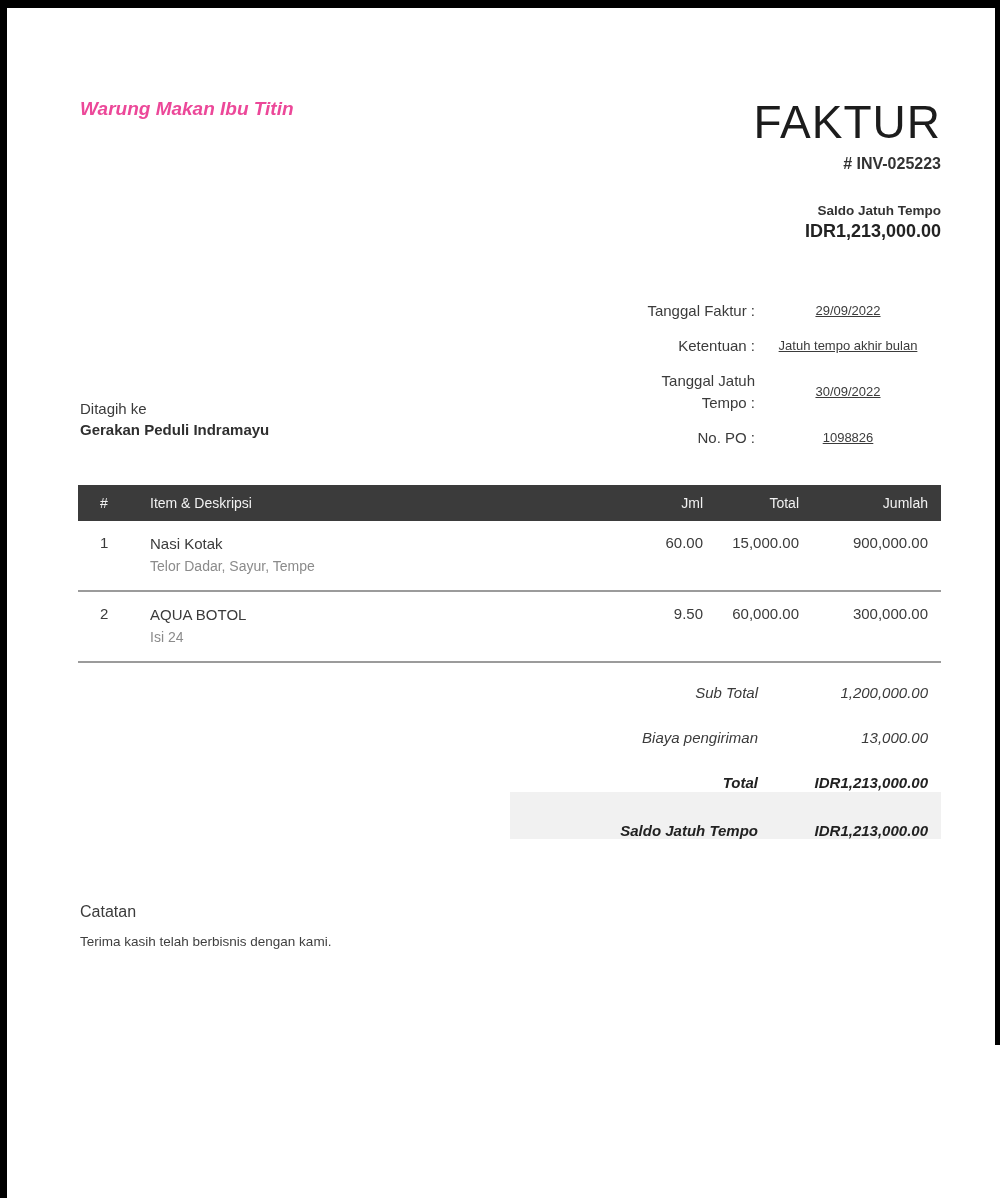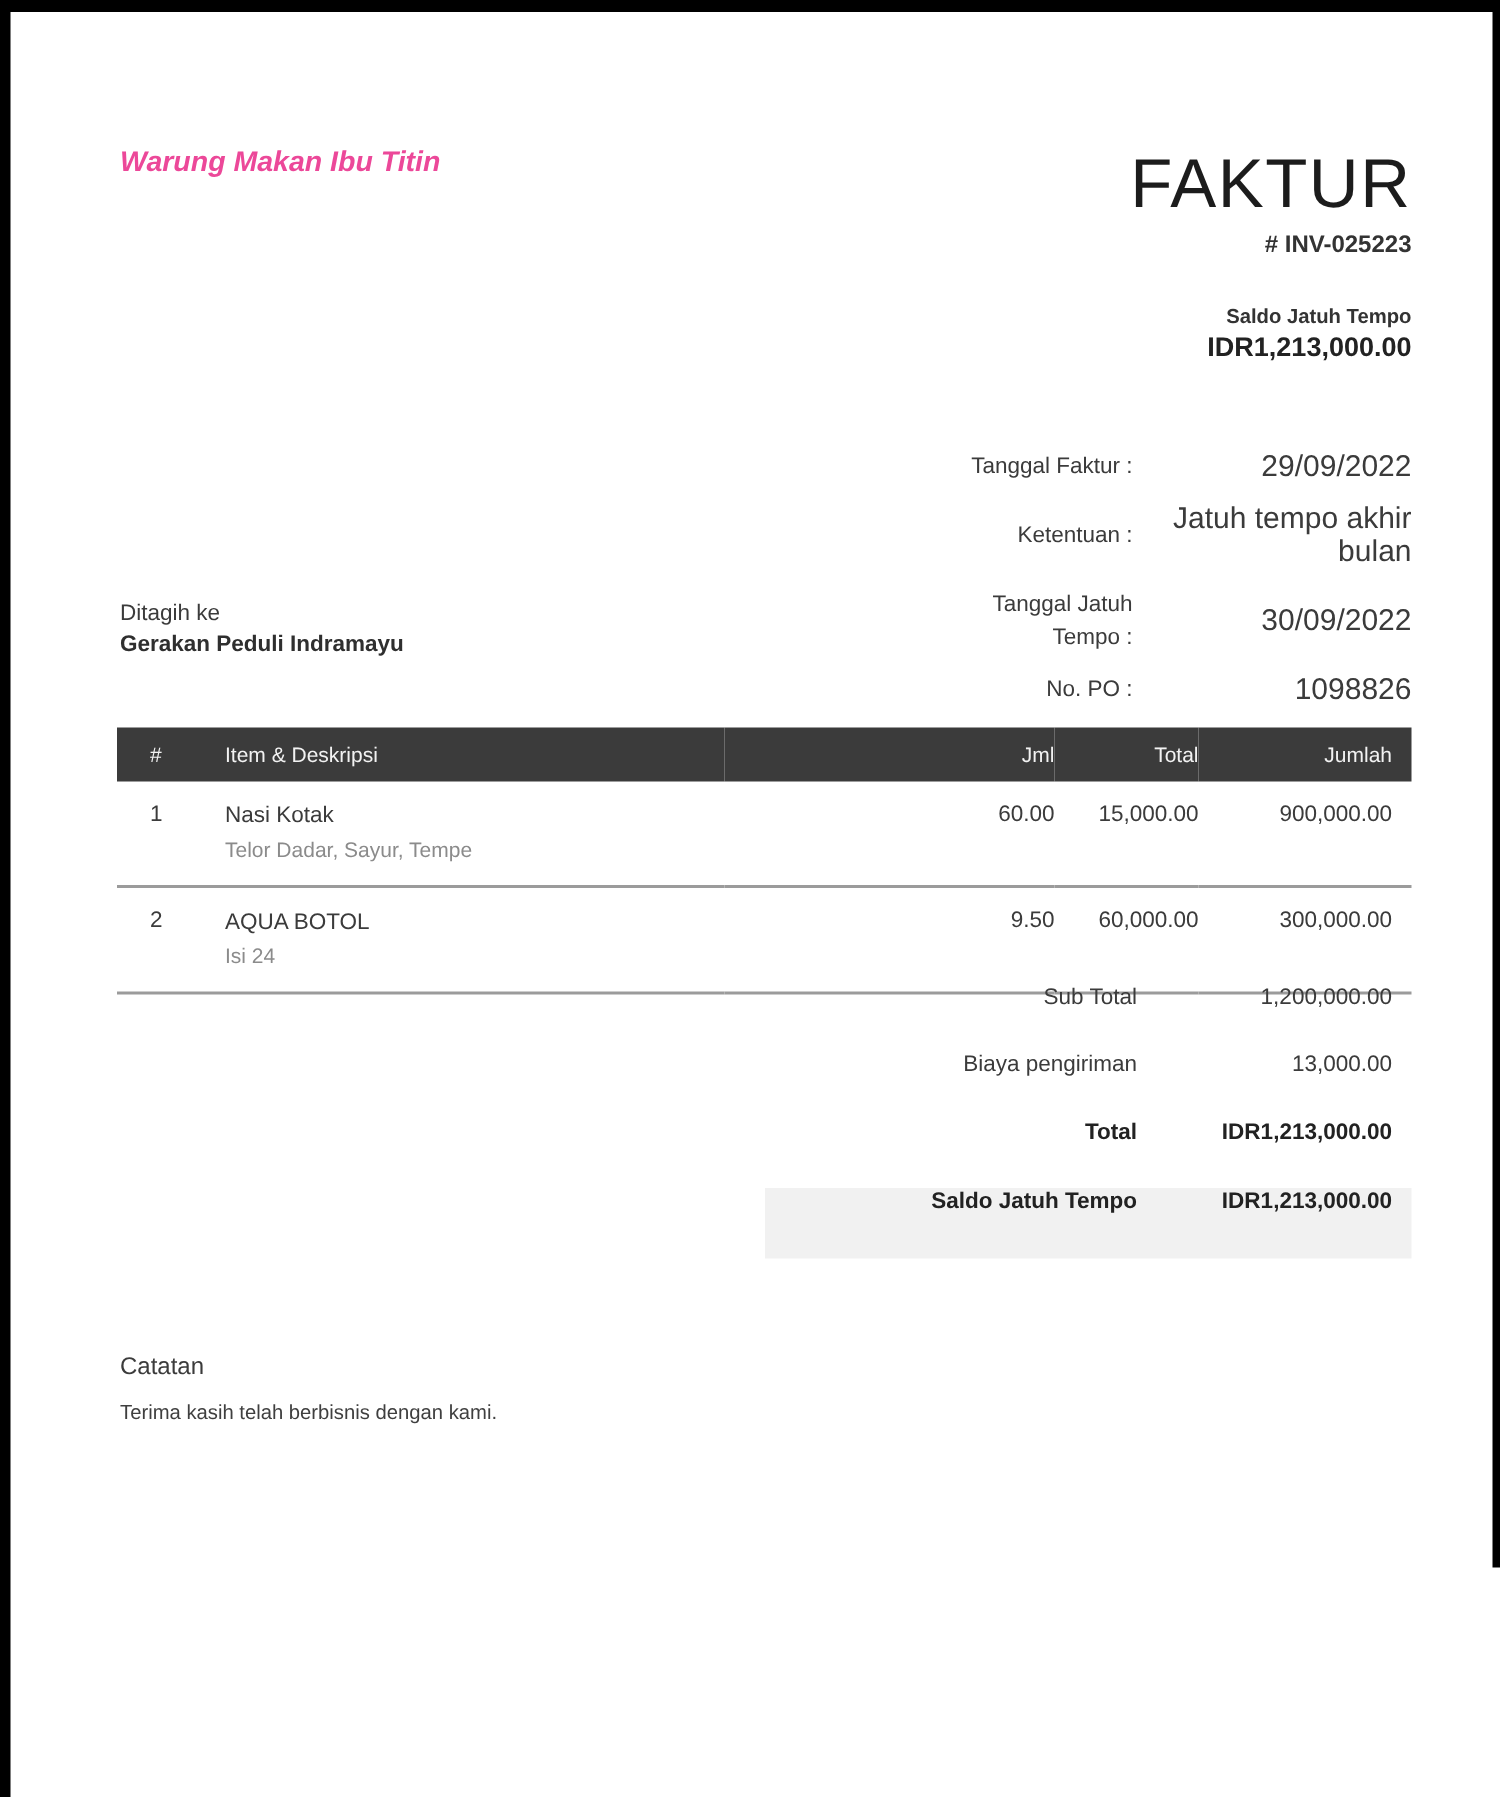--- a/index.html
+++ b/index.html
@@ -29,21 +29,21 @@
   .doc-title { font-size: 46px; font-weight: 300; letter-spacing: 1px; color: #1c1c1c; line-height: 52px; }
   .doc-number { font-size: 16px; font-weight: bold; color: #333333; margin-top: 7px; }
   .balance-top { margin-top: 30px; }
   .balance-top-label { font-size: 13.5px; font-weight: bold; color: #333333; }
   .balance-top-amount { font-size: 18px; font-weight: bold; color: #222222; margin-top: 3px; }
 
   
   .details { position: absolute; right: 0; top: 300px; width: 420px; }
   .detail-row { display: flex; justify-content: flex-end; align-items: center; margin-bottom: 13px; }
   .detail-label { width: 132px; text-align: right; font-size: 15px; color: #3b3b3b; line-height: 22px; }
-  .detail-value { width: 186px; text-align: right; font-size: 20px; color: #3b3b3b; line-height: 22px; }
+  .detail-value { width: 186px; text-align: center; font-size: 13px; color: #3b3b3b; line-height: 22px; text-decoration: underline; }
 
   
   .bill-to { position: absolute; left: 2px; top: 398px; }
   .bill-to-label { font-size: 15px; color: #3b3b3b; line-height: 21px; }
   .bill-to-name { font-size: 15px; font-weight: bold; color: #2f2f2f; line-height: 22px; }
 
   
   .items { position: absolute; left: 0; top: 485px; width: 863px; }
   table { border-collapse: collapse; width: 863px; table-layout: fixed; }
   thead tr { background: #3b3b3b; }
@@ -56,21 +56,21 @@
   td.c-no { padding-left: 22px; }
   td.c-item { padding-left: 2px; }
   td.c-num { text-align: right; }
   td.c-amt { text-align: right; padding-right: 13px; }
   tbody tr { border-bottom: 2px solid #9b9b9b; }
   .item-name { font-size: 15px; color: #3b3b3b; line-height: 20px; }
   .item-desc { font-size: 14px; color: #8b8b8b; line-height: 19px; margin-top: 3px; }
 
   
   .totals { position: absolute; right: 0; top: 656px; width: 431px; }
-  .total-row { display: flex; align-items: flex-start; height: 45px; padding-right: 13px; }
+  .total-row { display: flex; align-items: flex-end; height: 45px; padding-right: 13px; font-style: italic; }
   .total-label { flex: 1; text-align: right; font-size: 15px; color: #3b3b3b; padding-right: 0; }
   .total-value { width: 170px; text-align: right; font-size: 15px; color: #3b3b3b; }
   .total-row.bold .total-label, .total-row.bold .total-value { font-weight: bold; color: #222222; }
   .total-row.highlight { background: #f1f1f1; height: 47px; margin-top: 1px; }
 
   
   .notes { position: absolute; left: 2px; top: 903px; }
   .notes-label { font-size: 16px; color: #3b3b3b; }
   .notes-text { font-size: 13.5px; color: #3f3f3f; margin-top: 13px; }
 </style>

